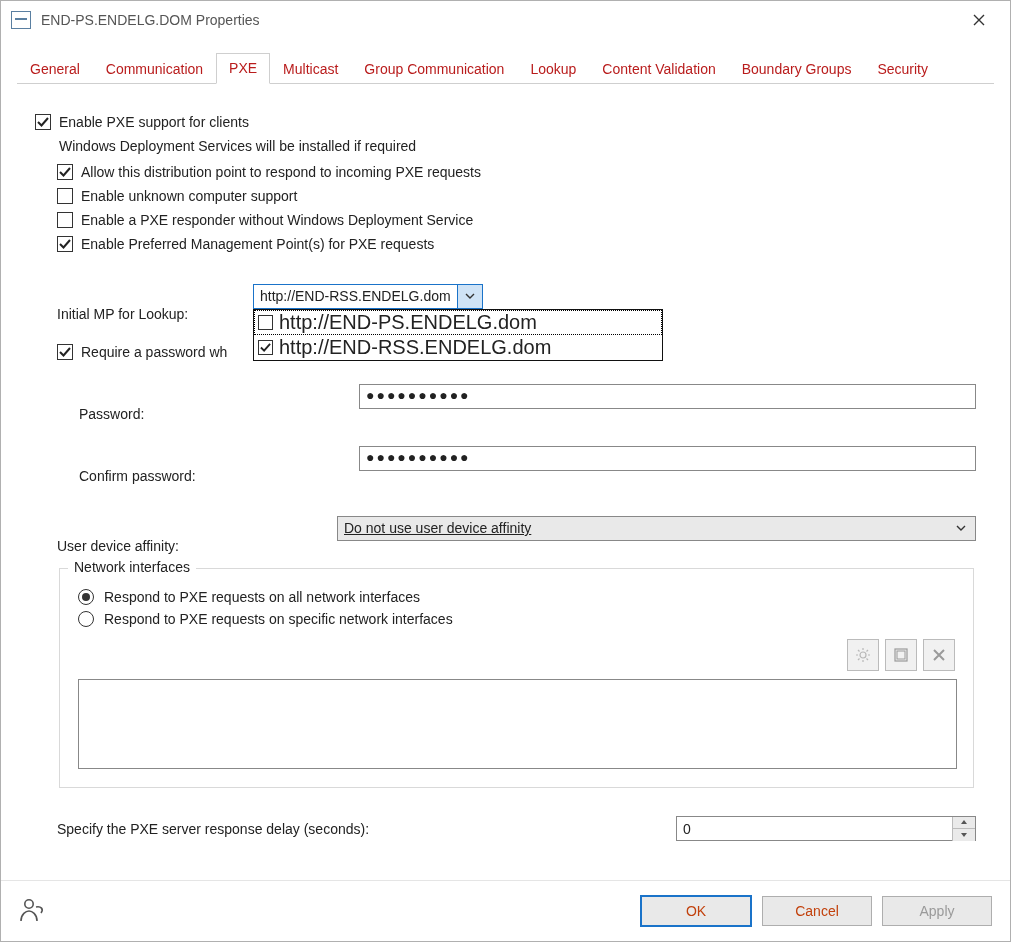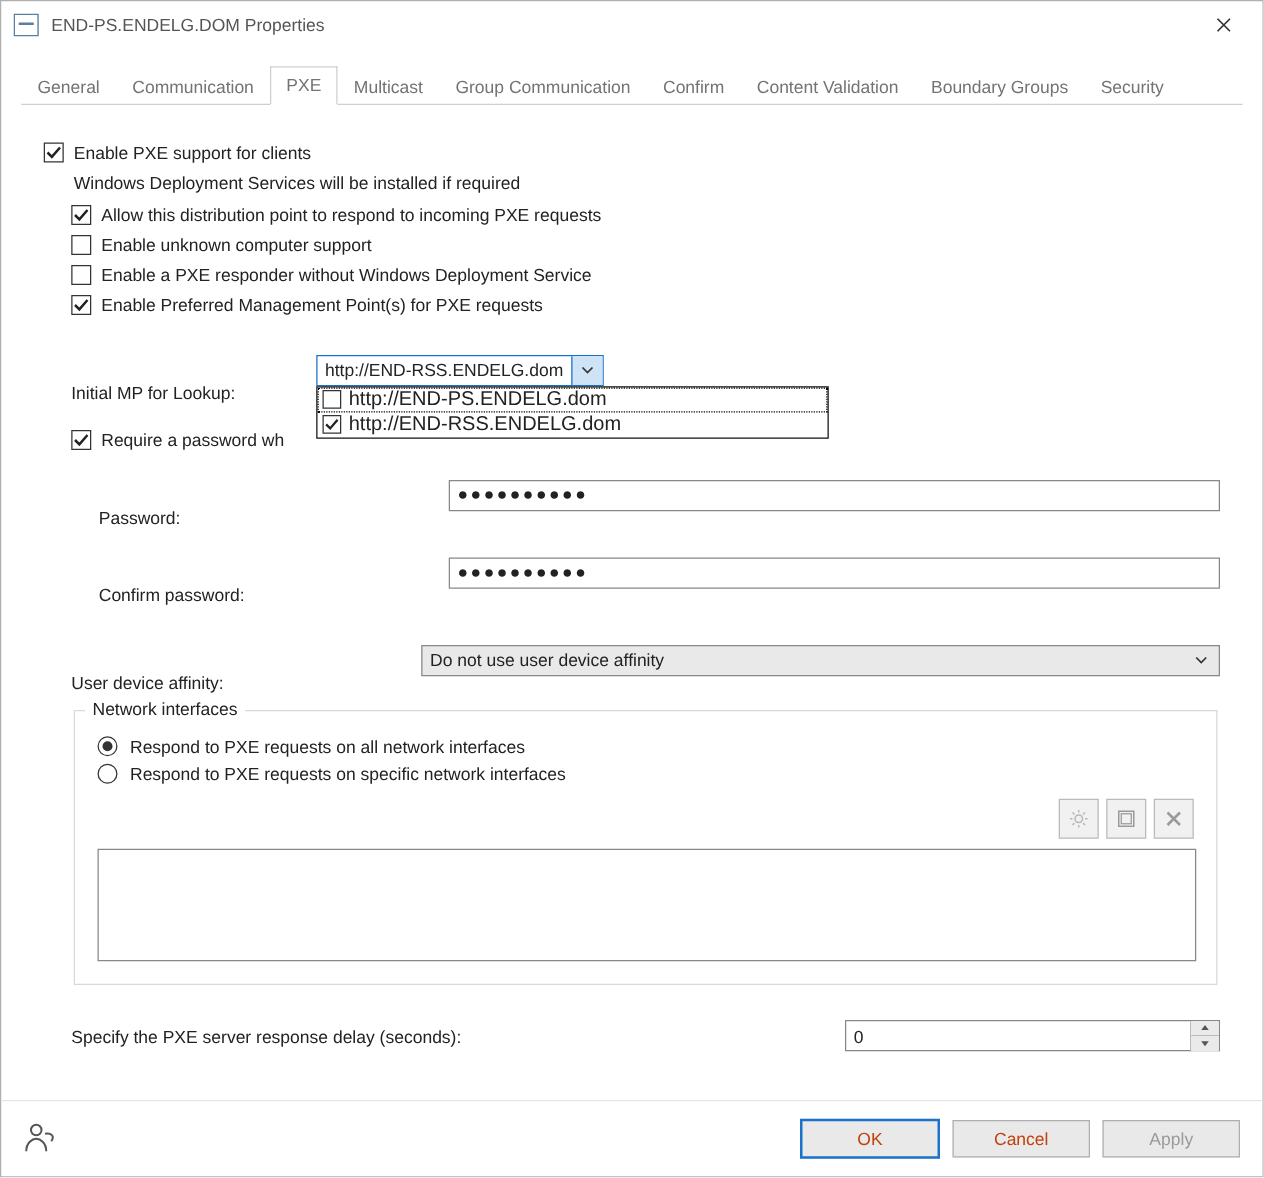--- a/index.html
+++ b/index.html
@@ -54,21 +54,21 @@
   
   .tabstrip {
     margin: 14px 16px 0 16px;
     display: flex;
     align-items: flex-end;
     border-bottom: 1px solid #cfcfcf;
     font-size: 14px;
   }
   .tab {
     padding: 6px 12px 7px 12px;
-    color: #737373;
+    color: #b91c1c;
     cursor: default;
     border: 1px solid transparent;
     border-bottom: none;
     margin-bottom: -1px;
   }
   .tab.active {
     border-color: #cfcfcf;
     border-bottom: 1px solid #fff;
     background: #fff;
     font-weight: 500;
@@ -119,31 +119,32 @@
   .combo .combo-text { flex:1; padding:2px 6px; }
   .combo .combo-btn {
     width:24px; align-self:stretch; background:#cfe3f6; border-left:1px solid #1a73c9;
     display:flex; align-items:center; justify-content:center;
   }
   .combo .combo-btn svg{width:10px;height:10px;}
 
   .select {
     flex:1; display:flex; align-items:center; background:#e9e9e9; justify-content:space-between;
     padding-right:4px;
+    text-decoration:underline;
   }
   .select .sel-btn { width:20px; display:flex; align-items:center; justify-content:center;}
   .select .sel-btn svg{width:10px;height:10px;}
 
   
   .dropdown {
     position:absolute; top:25px; left:0; width:410px;
     border:1px solid #111; background:#fff; z-index:5;
     box-sizing:border-box;
   }
-  .dropdown .opt { display:flex; align-items:center; padding:1px 4px; font-size:16px;}
+  .dropdown .opt { display:flex; align-items:center; padding:1px 4px; font-size:20px;}
   .dropdown .opt.focused { outline:1px dotted #000; outline-offset:-1px;}
   .dropdown .mini-check {
     width:15px; height:15px; border:1px solid #333; margin-right:6px;
     display:flex; align-items:center; justify-content:center; box-sizing:border-box;
   }
   .dropdown .mini-check svg{width:11px;height:11px; display:none;}
   .dropdown .mini-check.checked svg{display:block;}
 
   .dotpw { font-family: Arial, sans-serif; letter-spacing:2px; }
 
@@ -213,21 +214,21 @@
         </svg>
     </div>
   </div>
 
   <div class="tabstrip">
     <div class="tab">General</div>
     <div class="tab">Communication</div>
     <div class="tab active">PXE</div>
     <div class="tab">Multicast</div>
     <div class="tab">Group Communication</div>
-    <div class="tab">Confirm</div>
+    <div class="tab">Lookup</div>
     <div class="tab">Content Validation</div>
     <div class="tab">Boundary Groups</div>
     <div class="tab">Security</div>
   </div>
 
   <div class="content">
 
     <label class="chk-label">
       <span class="checkbox checked">
         <svg viewBox="0 0 12 12">

